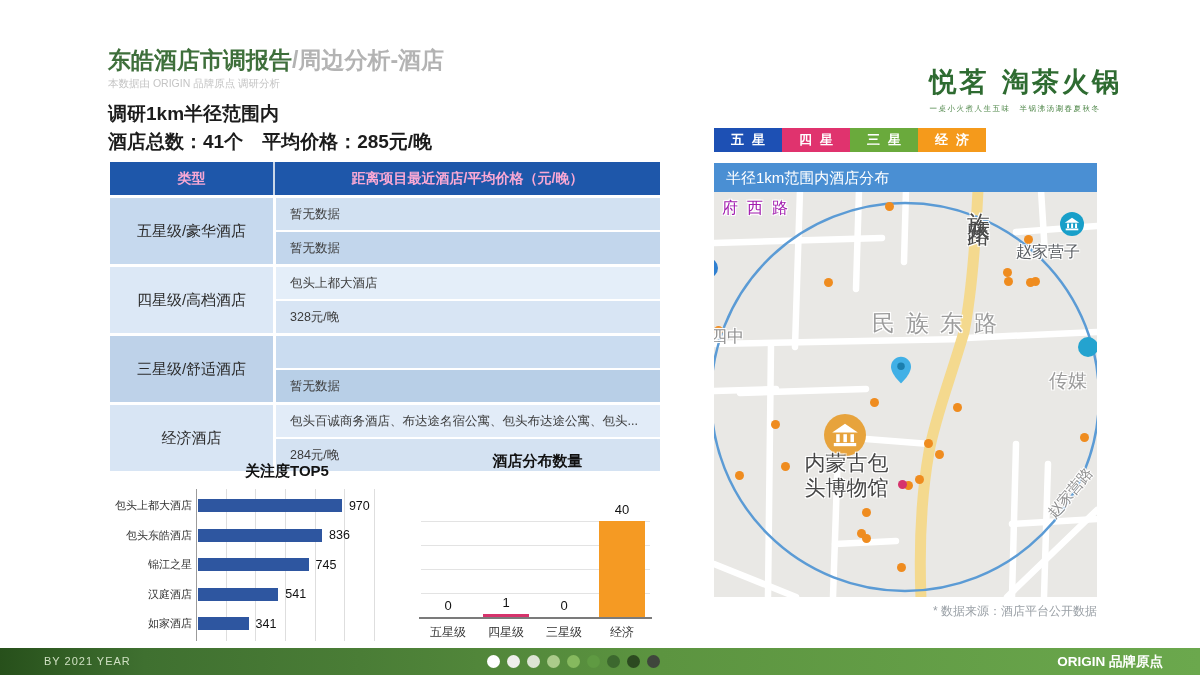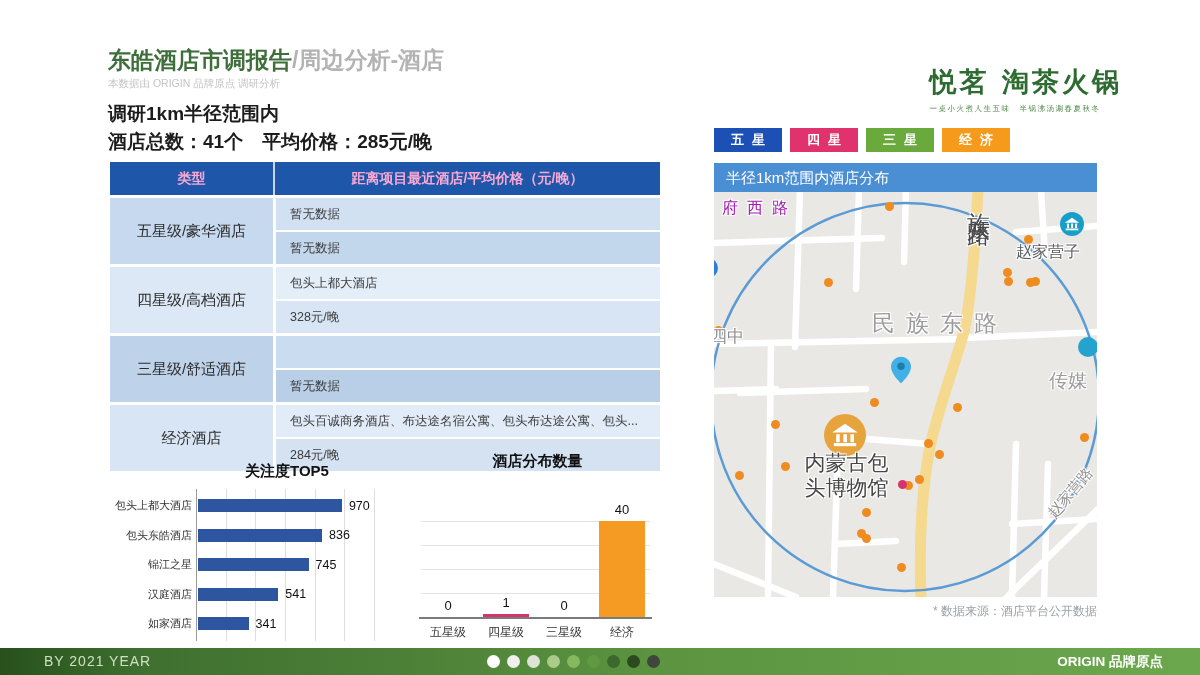--- a/index.html
+++ b/index.html
@@ -50,39 +50,39 @@
 
   .vbar-chart{position:absolute;left:415px;top:452px;width:245px;height:185px;}
   #vbar-plot{position:relative;height:160px;margin-top:2px;}
   .vgrid{position:absolute;left:6px;right:10px;height:1px;background:#e3e3e3;}
   .vbase{position:absolute;left:4px;right:8px;height:2px;background:#7b7b7b;top:144px;}
   .vbar{position:absolute;width:46px;}
   .vcat{position:absolute;top:151px;width:58px;text-align:center;font-size:12px;color:#333;}
   .vval{position:absolute;width:44px;text-align:center;font-size:13px;color:#111;}
 
   
-  .legend-row{position:absolute;left:714px;top:128px;display:flex;gap:8px;}
+  .legend-row{position:absolute;left:714px;top:128px;display:flex;}
   .legend-chip{width:68px;height:24px;color:#fff;font-size:13px;font-weight:bold;
                display:flex;align-items:center;justify-content:center;
                letter-spacing:8px;text-indent:8px;cursor:pointer;}
   .map-header{position:absolute;left:714px;top:163px;width:383px;height:29px;background:#4a8fd3;
               color:#fff;font-size:15px;line-height:29px;padding-left:12px;box-sizing:border-box;}
   .map{position:absolute;left:714px;top:192px;width:383px;height:405px;background:#e9e8e5;overflow:hidden;}
   .map svg.roads{position:absolute;left:0;top:0;}
   .map-dot{position:absolute;width:9px;height:9px;border-radius:50%;}
   .map-label{position:absolute;color:#9a9a9a;white-space:nowrap;
              text-shadow:1px 1px 0 #fff,-1px -1px 0 #fff,1px -1px 0 #fff,-1px 1px 0 #fff,0 0 3px #fff;}
   .map-label.vert{writing-mode:vertical-rl;letter-spacing:6px;font-weight:500;}
   .map-poi{position:absolute;border-radius:50%;display:flex;align-items:center;justify-content:center;}
   .source-note{position:absolute;right:103px;top:603px;font-size:12px;color:#9aa0a6;}
 
   
   .footer{position:absolute;left:0;bottom:0;width:1200px;height:27px;
           background:linear-gradient(90deg,#27501b 0%,#3f7030 12%,#4a7d36 30%,#5c9440 55%,#6ba84d 100%);}
-  .footer-left{position:absolute;left:44px;top:0;line-height:27px;font-size:14px;color:#cfe0c2;letter-spacing:1px;}
+  .footer-left{position:absolute;left:44px;top:0;line-height:27px;font-size:11px;color:#cfe0c2;letter-spacing:1px;}
   .footer-right{position:absolute;right:37px;top:0;line-height:27px;font-size:13.5px;font-weight:bold;color:#fff;}
   .footer-dots{position:absolute;left:487px;top:7px;display:flex;gap:7px;}
   .fdot{width:13px;height:13px;border-radius:50%;}
 </style>
 </head>
 <body>
 
 <div class="slide">
 
   <div class="title-block">

